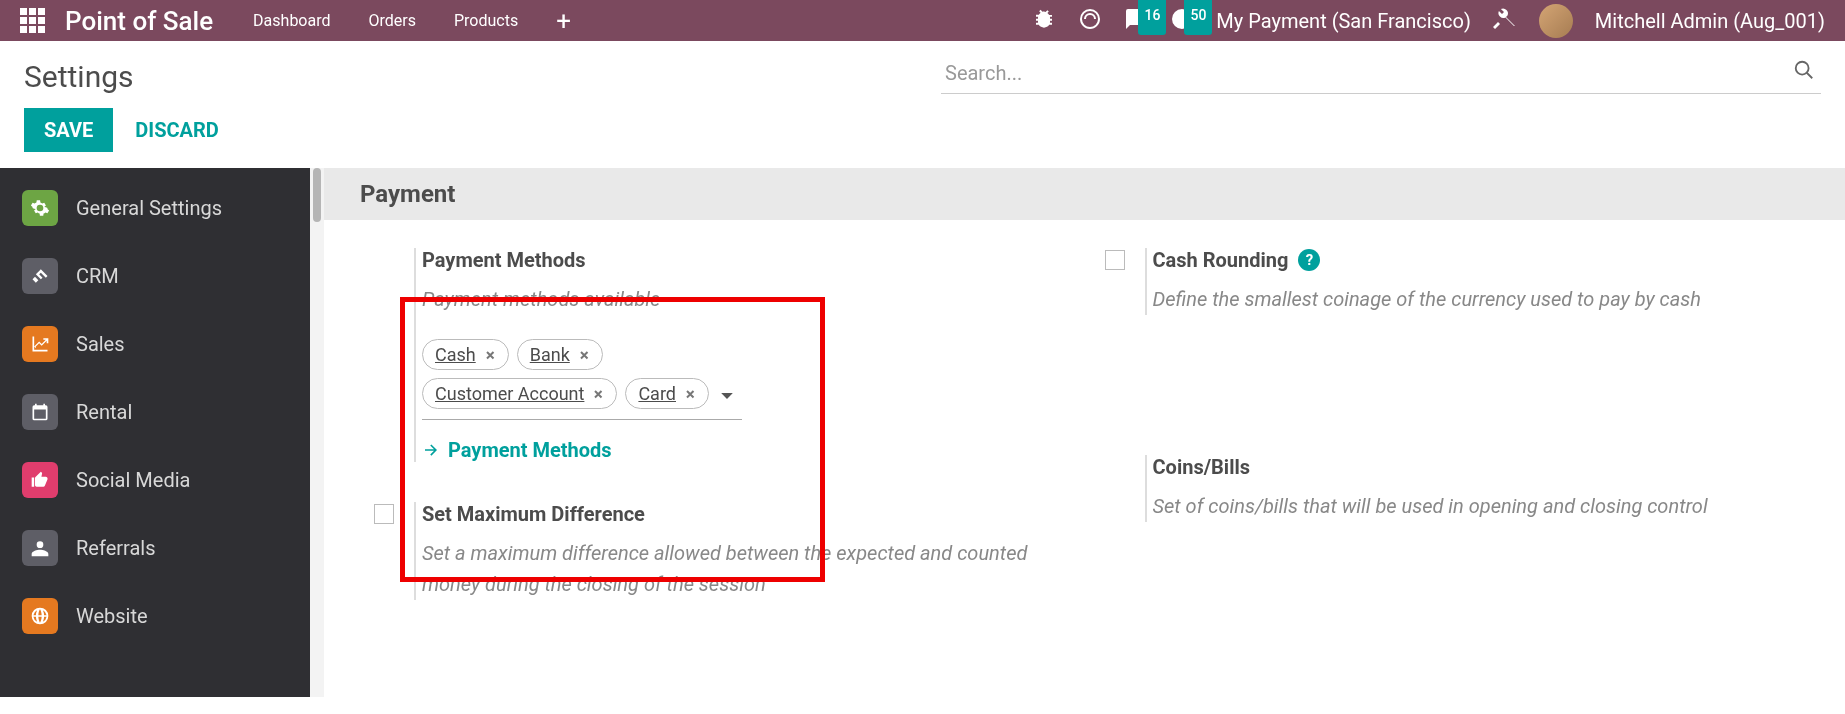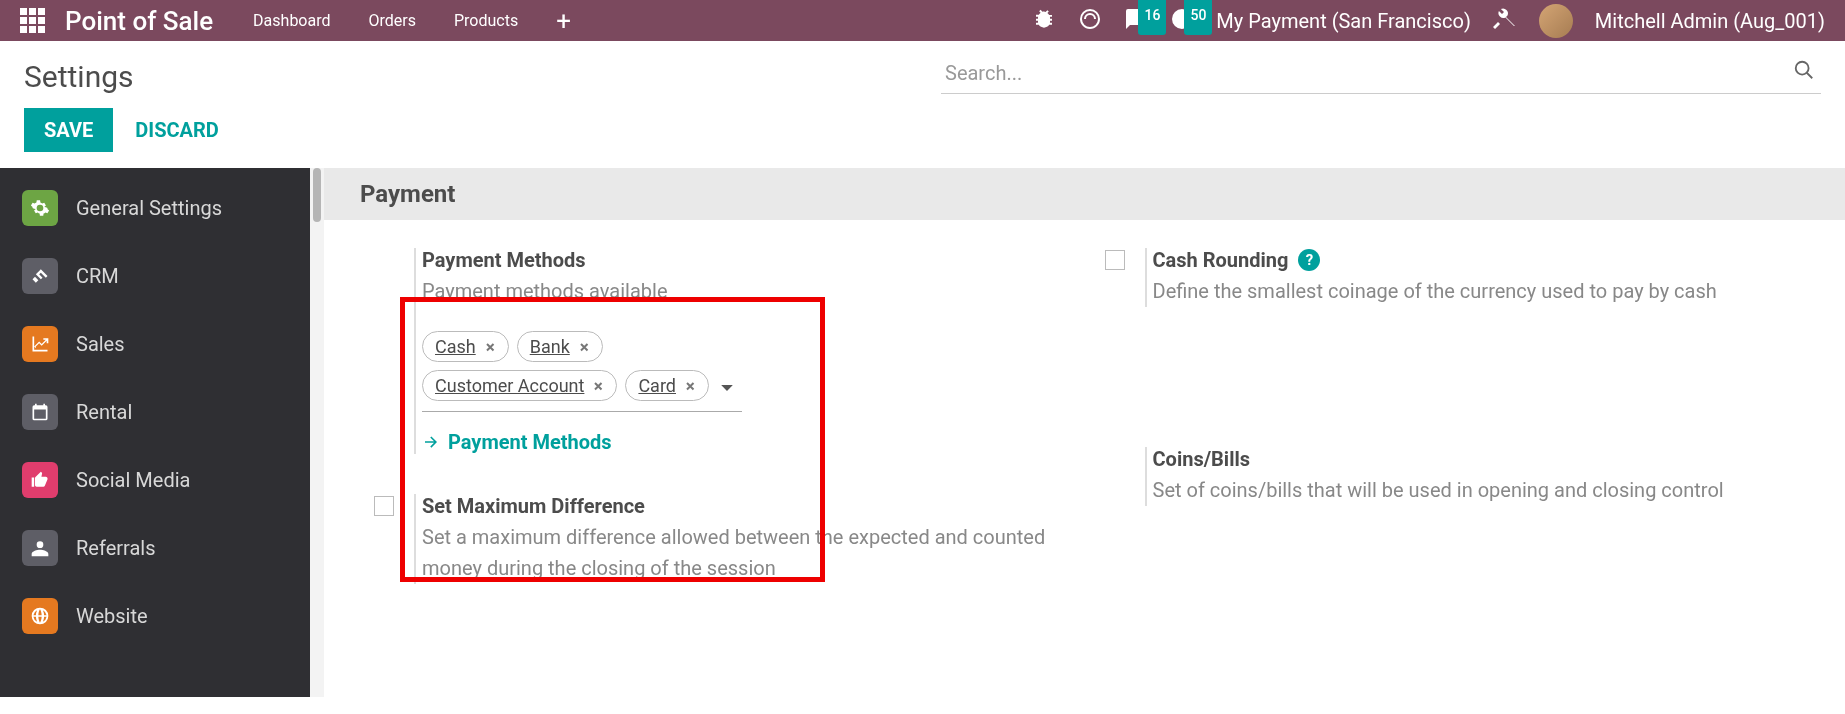--- a/index.html
+++ b/index.html
@@ -47,21 +47,21 @@
 
 
 .main { flex:1; background:#fff; overflow:hidden; }
 .section-header { background:#E9E9E9; padding:12px 36px; font-size:24px; font-weight:700; color:#4c4c4c; }
 .settings-grid { display:flex; padding:28px 10px 0 50px; gap:0; }
 .col { width:50%; padding-right:40px; }
 .setting-block { display:flex; gap:20px; margin-bottom:40px; position:relative; }
 .checkbox { width:20px; height:20px; border:1px solid #bbb; background:#fff; flex-shrink:0; margin-top:2px; cursor:pointer; }
 .setting-content { border-left:2px solid #ddd; padding-left:6px; flex:1; }
 .setting-title { font-size:20px; font-weight:700; color:#4c4c4c; display:flex; align-items:center; gap:10px; }
-.setting-desc { font-size:20px; color:#888; margin-top:4px; line-height:1.55; }
+.setting-desc { font-size:20px; color:#888; margin-top:12px; line-height:1.55;font-style:italic; }
 .help-icon { width:22px; height:22px; border-radius:50%; background:#00A09D; color:#fff; display:inline-flex; align-items:center; justify-content:center; font-size:15px; font-weight:700; cursor:pointer; }
 
 
 .tag-area { margin-top:24px; display:flex; flex-wrap:wrap; gap:8px; border-bottom:1px solid #aaa; padding-bottom:10px; width:320px; position:relative; }
 .tag { border:1px solid #bbb; border-radius:18px; padding:4px 12px; font-size:18px; color:#4c4c4c; display:inline-flex; align-items:center; gap:8px;text-decoration:underline; }
 .tag-x { cursor:pointer; color:#777; }
 .tag-x svg { width:12px; height:12px; fill:#777; }
 .dropdown-caret { position:absolute; right:8px; bottom:14px; cursor:pointer; }
 .dropdown-caret svg { width:14px; height:10px; fill:#555; }
 .link-row { margin-top:18px; display:flex; align-items:center; gap:8px; color:#00A09D; font-size:20px; font-weight:700; cursor:pointer; }

